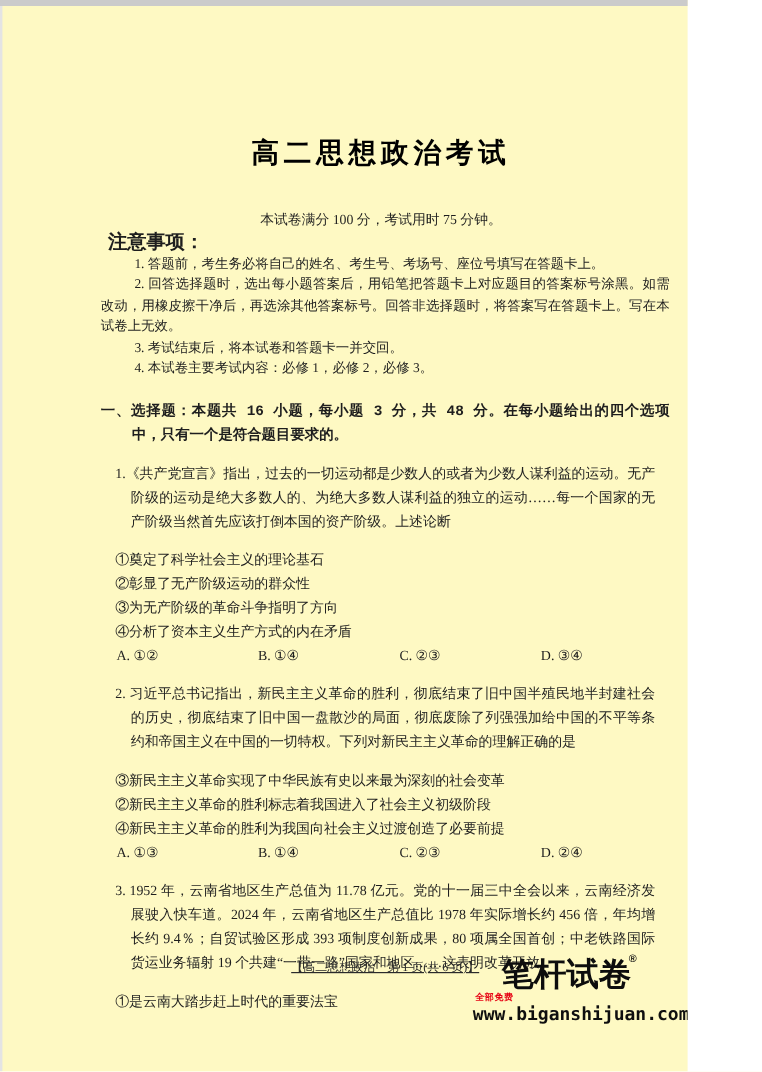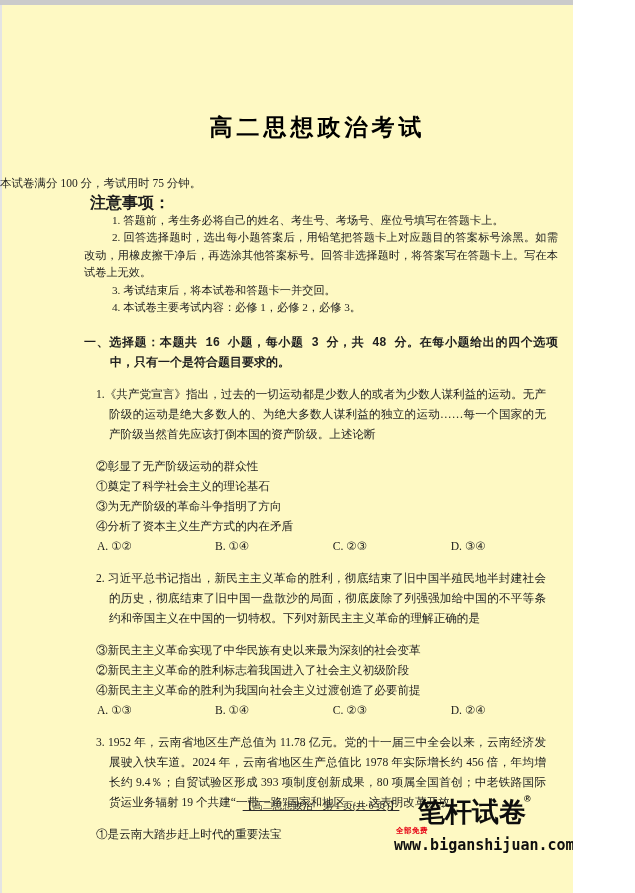--- a/index.html
+++ b/index.html
@@ -12,21 +12,21 @@
   .top-bar   { position:absolute; top:0; left:0; width:635px; height:5px; background:#cbcbcb; }
   .left-edge { position:absolute; top:5px; left:0; width:2px; height:888px; background:#e4e4e4; }
   .right-bar { position:absolute; top:5px; left:629px; width:4px; height:888px; background:#b6b6b6; }
   .right-edge{ position:absolute; top:5px; left:633px; width:2px; height:888px; background:#e9e9e9; }
 
   .title {
     position:absolute; top:112px; left:0; width:635px; text-align:center;
     font-family:"Liberation Sans","DejaVu Sans",sans-serif; font-weight:700;
     font-size:23px; letter-spacing:4px; color:#000;
   }
-  .subtitle { position:absolute; top:176px; left:0; width:635px; font-size:11.5px; }
+  .subtitle { position:absolute; top:176px; left:0; width:635px; text-align:center; font-size:11.5px; }
 
   .notice {
     position:absolute; top:194px; left:84px; width:474px;
     font-size:11.2px; line-height:17.5px; text-align:justify;
   }
   .notice-heading {
     font-family:"Liberation Sans","DejaVu Sans",sans-serif; font-weight:700;
     font-size:16px; margin:0 0 0 6px; text-align:left;
   }
   .notice p { margin:0; text-indent:28px; }
@@ -89,22 +89,22 @@
     <p>2. 回答选择题时，选出每小题答案后，用铅笔把答题卡上对应题目的答案标号涂黑。如需改动，用橡皮擦干净后，再选涂其他答案标号。回答非选择题时，将答案写在答题卡上。写在本试卷上无效。</p>
     <p>3. 考试结束后，将本试卷和答题卡一并交回。</p>
     <p>4. 本试卷主要考试内容：必修 1，必修 2，必修 3。</p>
   </div>
 
   <div class="main">
     <p class="section-heading">一、选择题：本题共 16 小题，每小题 3 分，共 48 分。在每小题给出的四个选项中，只有一个是符合题目要求的。</p>
 
     <div>
       <p class="stem">1.《共产党宣言》指出，过去的一切运动都是少数人的或者为少数人谋利益的运动。无产阶级的运动是绝大多数人的、为绝大多数人谋利益的独立的运动……每一个国家的无产阶级当然首先应该打倒本国的资产阶级。上述论断</p>
+      <p class="statement">①奠定了科学社会主义的理论基石</p>
       <p class="statement">②彰显了无产阶级运动的群众性</p>
-      <p class="statement">①奠定了科学社会主义的理论基石</p>
       <p class="statement">③为无产阶级的革命斗争指明了方向</p>
       <p class="statement">④分析了资本主义生产方式的内在矛盾</p>
       <p class="choices">
         <span class="choice">A. ①②</span>
         <span class="choice">B. ①④</span>
         <span class="choice">C. ②③</span>
         <span class="choice">D. ③④</span>
       </p>
     </div>
 

